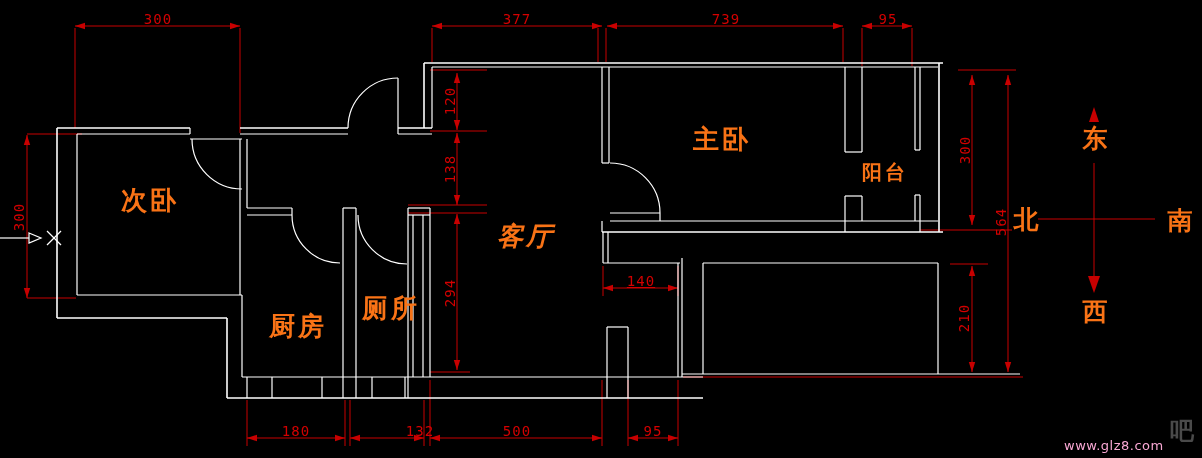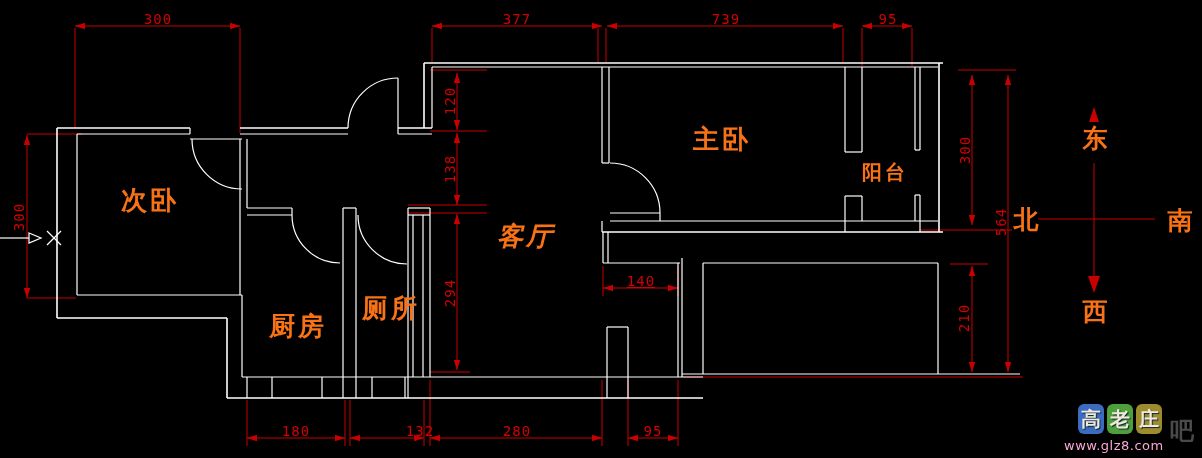--- a/index.html
+++ b/index.html
@@ -216,27 +216,24 @@
   <div class="lbl dimtxt rot" style="left:19px;top:217px;">300</div>
   <div class="lbl dimtxt rot" style="left:450px;top:101px;">120</div>
   <div class="lbl dimtxt rot" style="left:450px;top:169px;">138</div>
   <div class="lbl dimtxt rot" style="left:450px;top:293px;">294</div>
   <div class="lbl dimtxt" style="left:641px;top:281px;text-decoration:underline;">140</div>
   <div class="lbl dimtxt rot" style="left:965px;top:150px;">300</div>
   <div class="lbl dimtxt rot" style="left:964px;top:318px;">210</div>
   <div class="lbl dimtxt rot" style="left:1001px;top:222px;">564</div>
   <div class="lbl dimtxt" style="left:296px;top:431px;">180</div>
   <div class="lbl dimtxt" style="left:387px;top:431px;margin-left:33px;">132</div>
-  <div class="lbl dimtxt" style="left:517px;top:431px;">280</div>
+  <div class="lbl dimtxt" style="left:517px;top:431px;">500</div>
   <div class="lbl dimtxt" style="left:653px;top:431px;">95</div>
 
   <div class="lbl compass" style="left:1095px;top:138px;">东</div>
   <div class="lbl compass" style="left:1026px;top:219px;">北</div>
   <div class="lbl compass" style="left:1180px;top:220px;">南</div>
   <div class="lbl compass" style="left:1095px;top:311px;">西</div>
 
-  <div style="position:absolute;left:1078px;top:404px;">
-    <span class="wm-tile wm-blue">高</span><span class="wm-tile wm-green">老</span><span class="wm-tile wm-olive">庄</span>
-  </div>
   <div class="wm-suffix">吧</div>
   <div class="wm-url">www.glz8.com</div>
 
 </div>
 
 </body></html>

